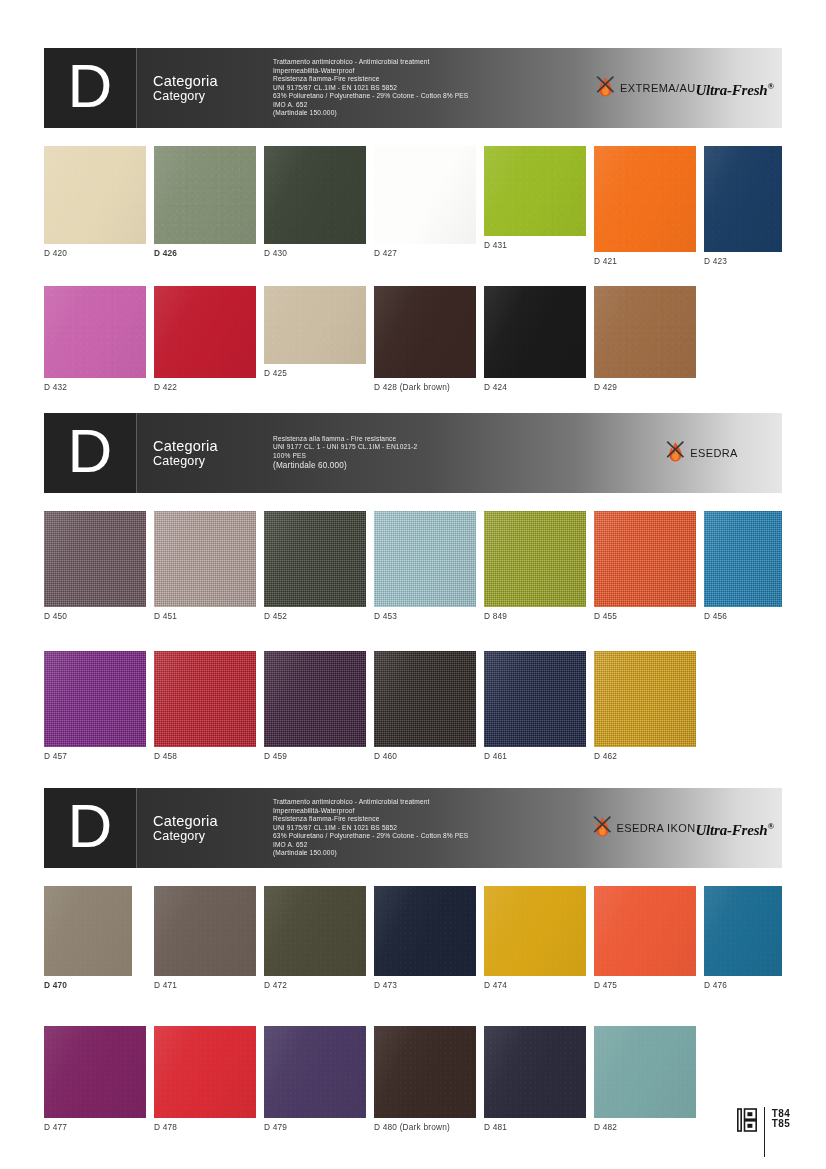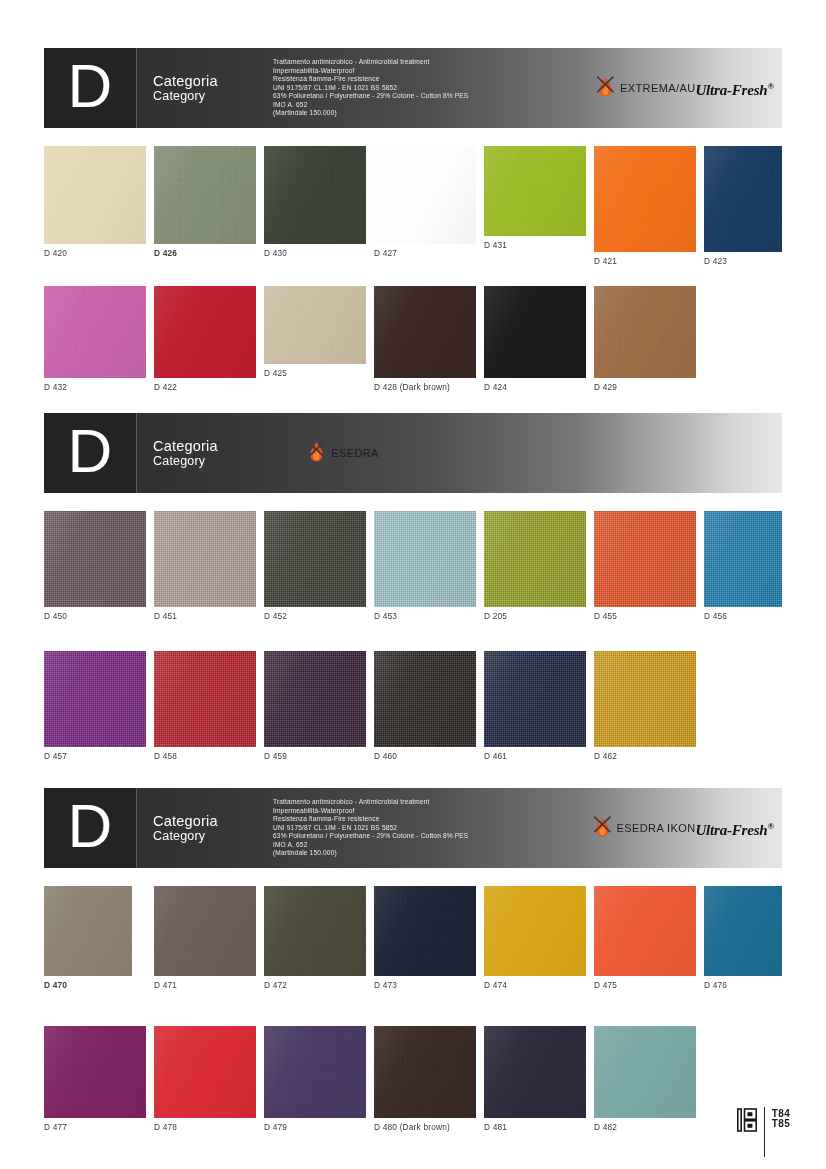--- a/index.html
+++ b/index.html
@@ -347,20 +347,26 @@
       </div>
       <div class="group" style="top: 413px;">
         <div class="band">
           <div class="band-letter">
             <div class="glyph">D</div>
           </div>
           <div class="band-cat">
             <div class="cat-it">Categoria</div>
             <div class="cat-en">Category</div>
           </div>
+          <div class="band-specs">
+            <div class="spec">Resistenza alla fiamma - Fire resistance</div>
+            <div class="spec">UNI 9177 CL. 1 - UNI 9175 CL.1IM - EN1021-2</div>
+            <div class="spec">100% PES</div>
+            <div class="spec big">(Martindale 60.000)</div>
+          </div>
           <div class="band-brand">
             <div class="brand-flame"><svg width="30" height="26" viewBox="0 0 30 26">
                 <path d="M15.4 2.2 C12.6 6.0 13.8 7.8 13.0 10.2 C12.4 8.9 11.7 8.3 11.0 7.6 C10.8 10.1 9.2 11.4 9.2 14.6 C9.2 18.6 12.1 21.6 15.4 21.6 C18.7 21.6 21.6 18.6 21.6 14.6 C21.6 9.8 18.2 6.8 15.4 2.2 Z" fill="#e8521f"></path>
                 <path d="M15.5 9.5 C14.2 12.0 14.8 13.2 14.3 14.7 C13.6 13.5 13.2 13.0 12.9 12.4 C12.6 14.4 12.2 15.3 12.2 16.6 C12.2 18.7 13.6 20.3 15.5 20.3 C17.3 20.3 18.8 18.7 18.8 16.6 C18.8 13.9 16.9 12.2 15.5 9.5 Z" fill="#f08a2e"></path>
                 <line x1="7.2" y1="1.6" x2="23.4" y2="17.2" stroke="#3a3a3a" stroke-width="1.7"></line>
                 <line x1="23.4" y1="1.6" x2="7.2" y2="17.2" stroke="#3a3a3a" stroke-width="1.7"></line>
               </svg></div>
             <div class="brand-name">ESEDRA</div>
           </div>
         </div>
@@ -391,21 +397,21 @@
               <div class="sheen"></div>
               <div class="glare"></div>
             </div>
             <div class="swatch-label">D 453</div>
           </div>
           <div class="swatch-cell" style="left: 440px; width: 102px;">
             <div class="swatch tex-woven" style="height: 96px; background: rgb(154, 165, 38);">
               <div class="sheen"></div>
               <div class="glare"></div>
             </div>
-            <div class="swatch-label">D 205</div>
+            <div class="swatch-label">D 849</div>
           </div>
           <div class="swatch-cell" style="left: 550px; width: 102px;">
             <div class="swatch tex-woven" style="height: 96px; background: rgb(234, 84, 39);">
               <div class="sheen"></div>
               <div class="glare"></div>
             </div>
             <div class="swatch-label">D 455</div>
           </div>
           <div class="swatch-cell" style="left: 660px; width: 78px;">
             <div class="swatch tex-woven" style="height: 96px; background: rgb(32, 128, 179);">

